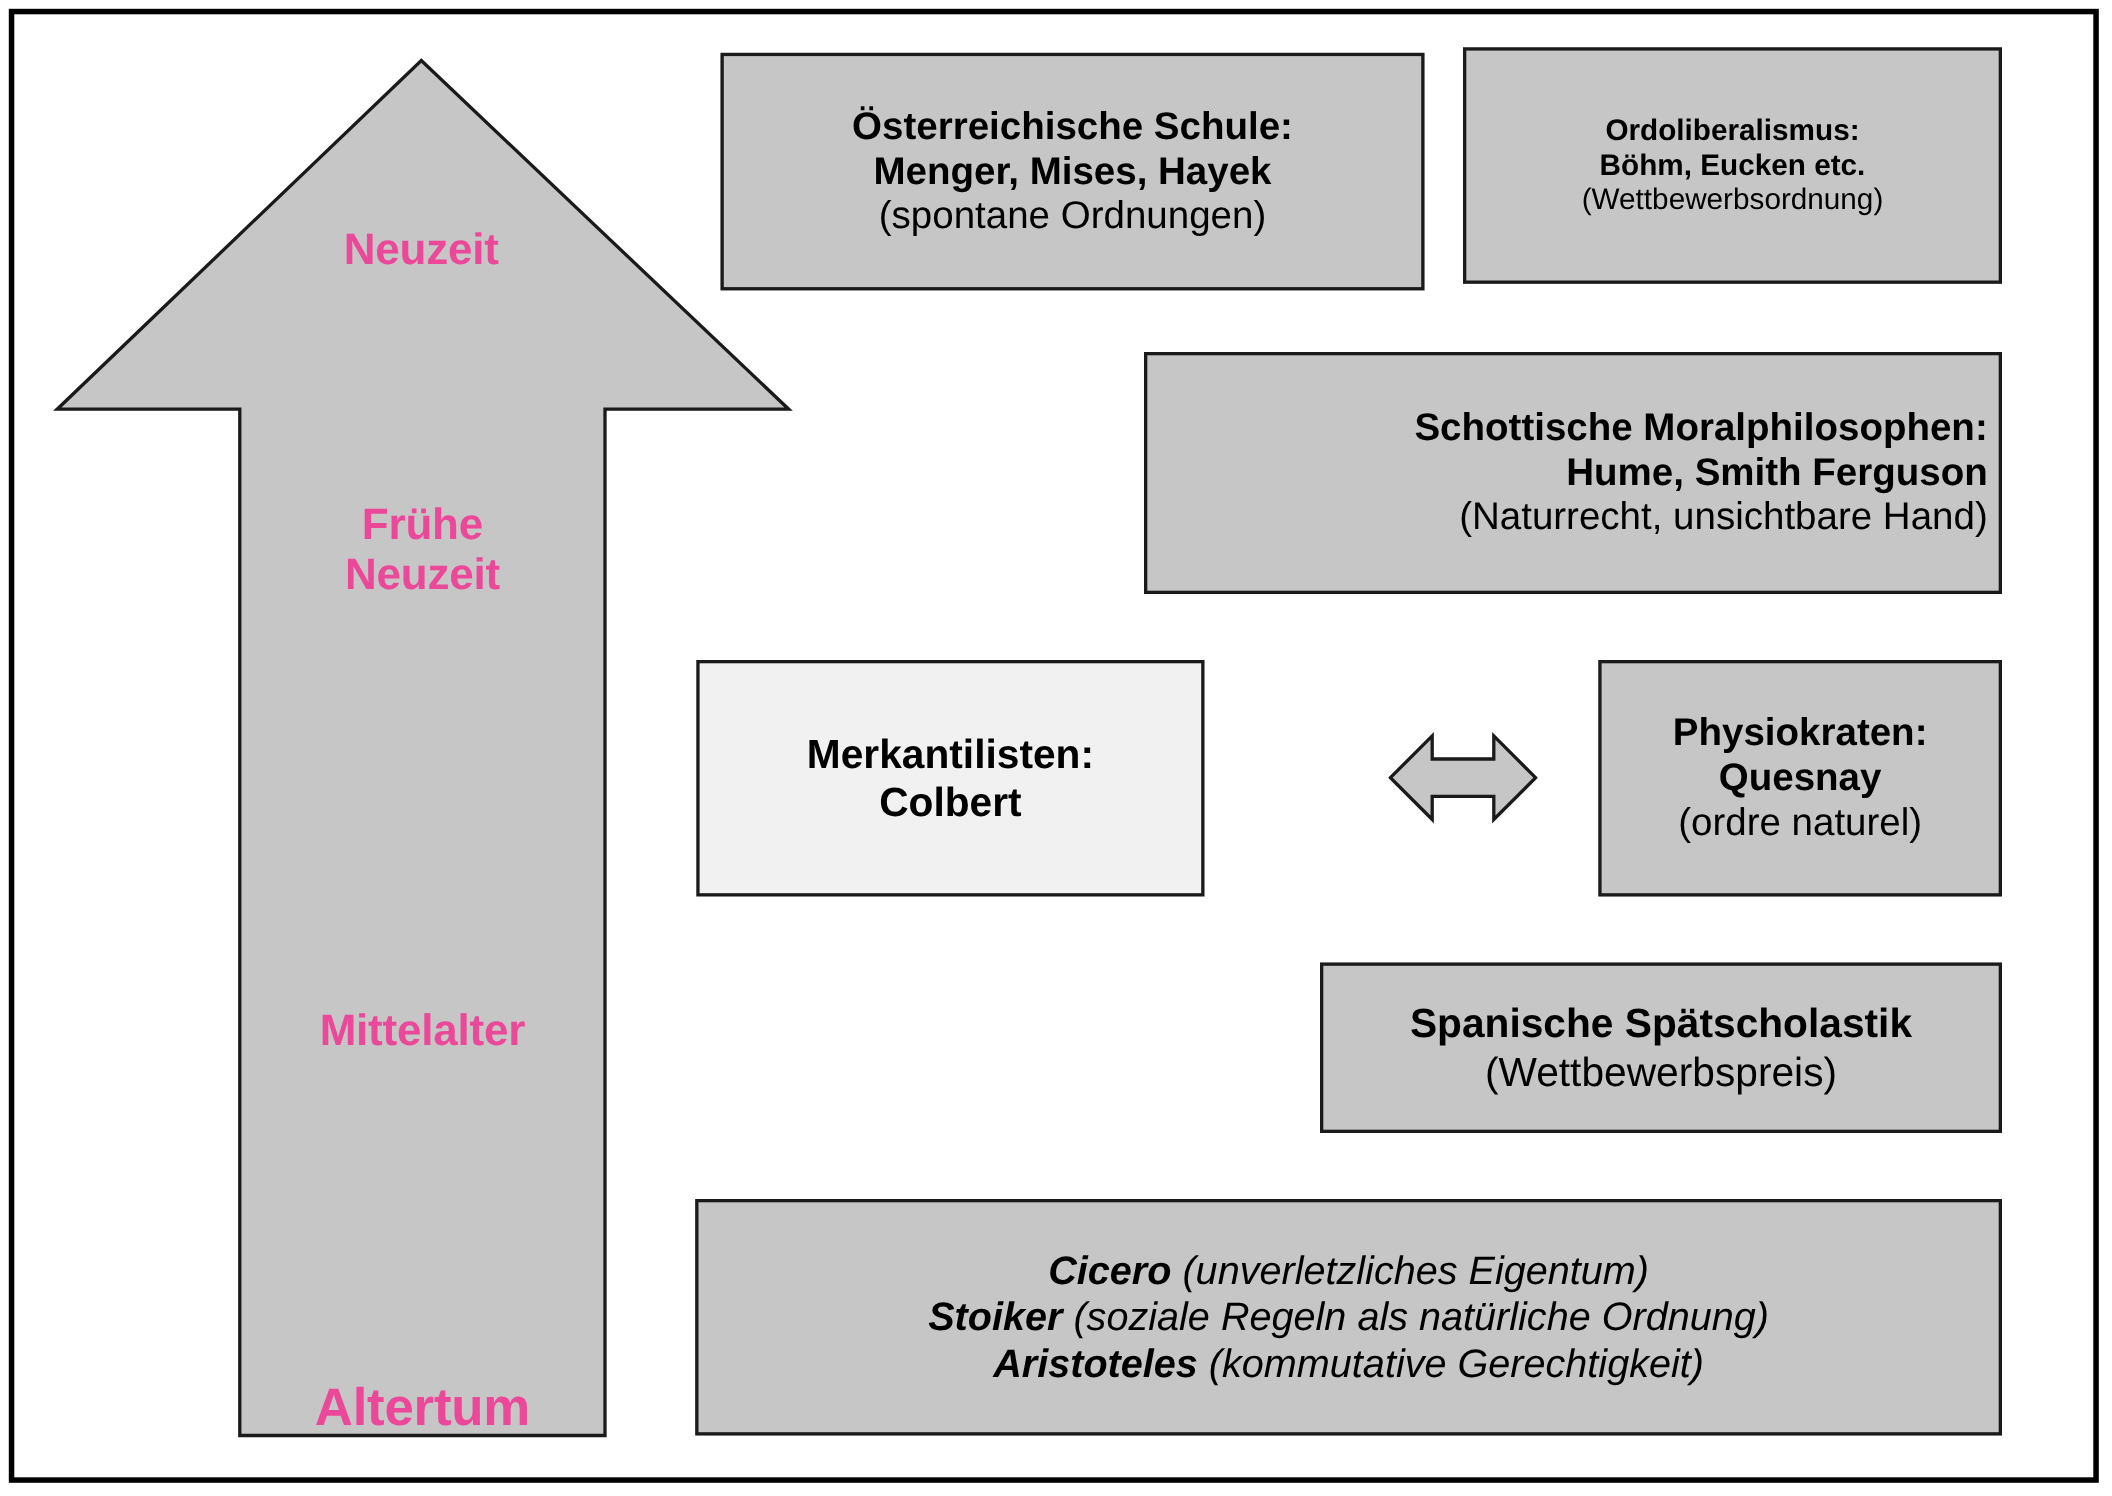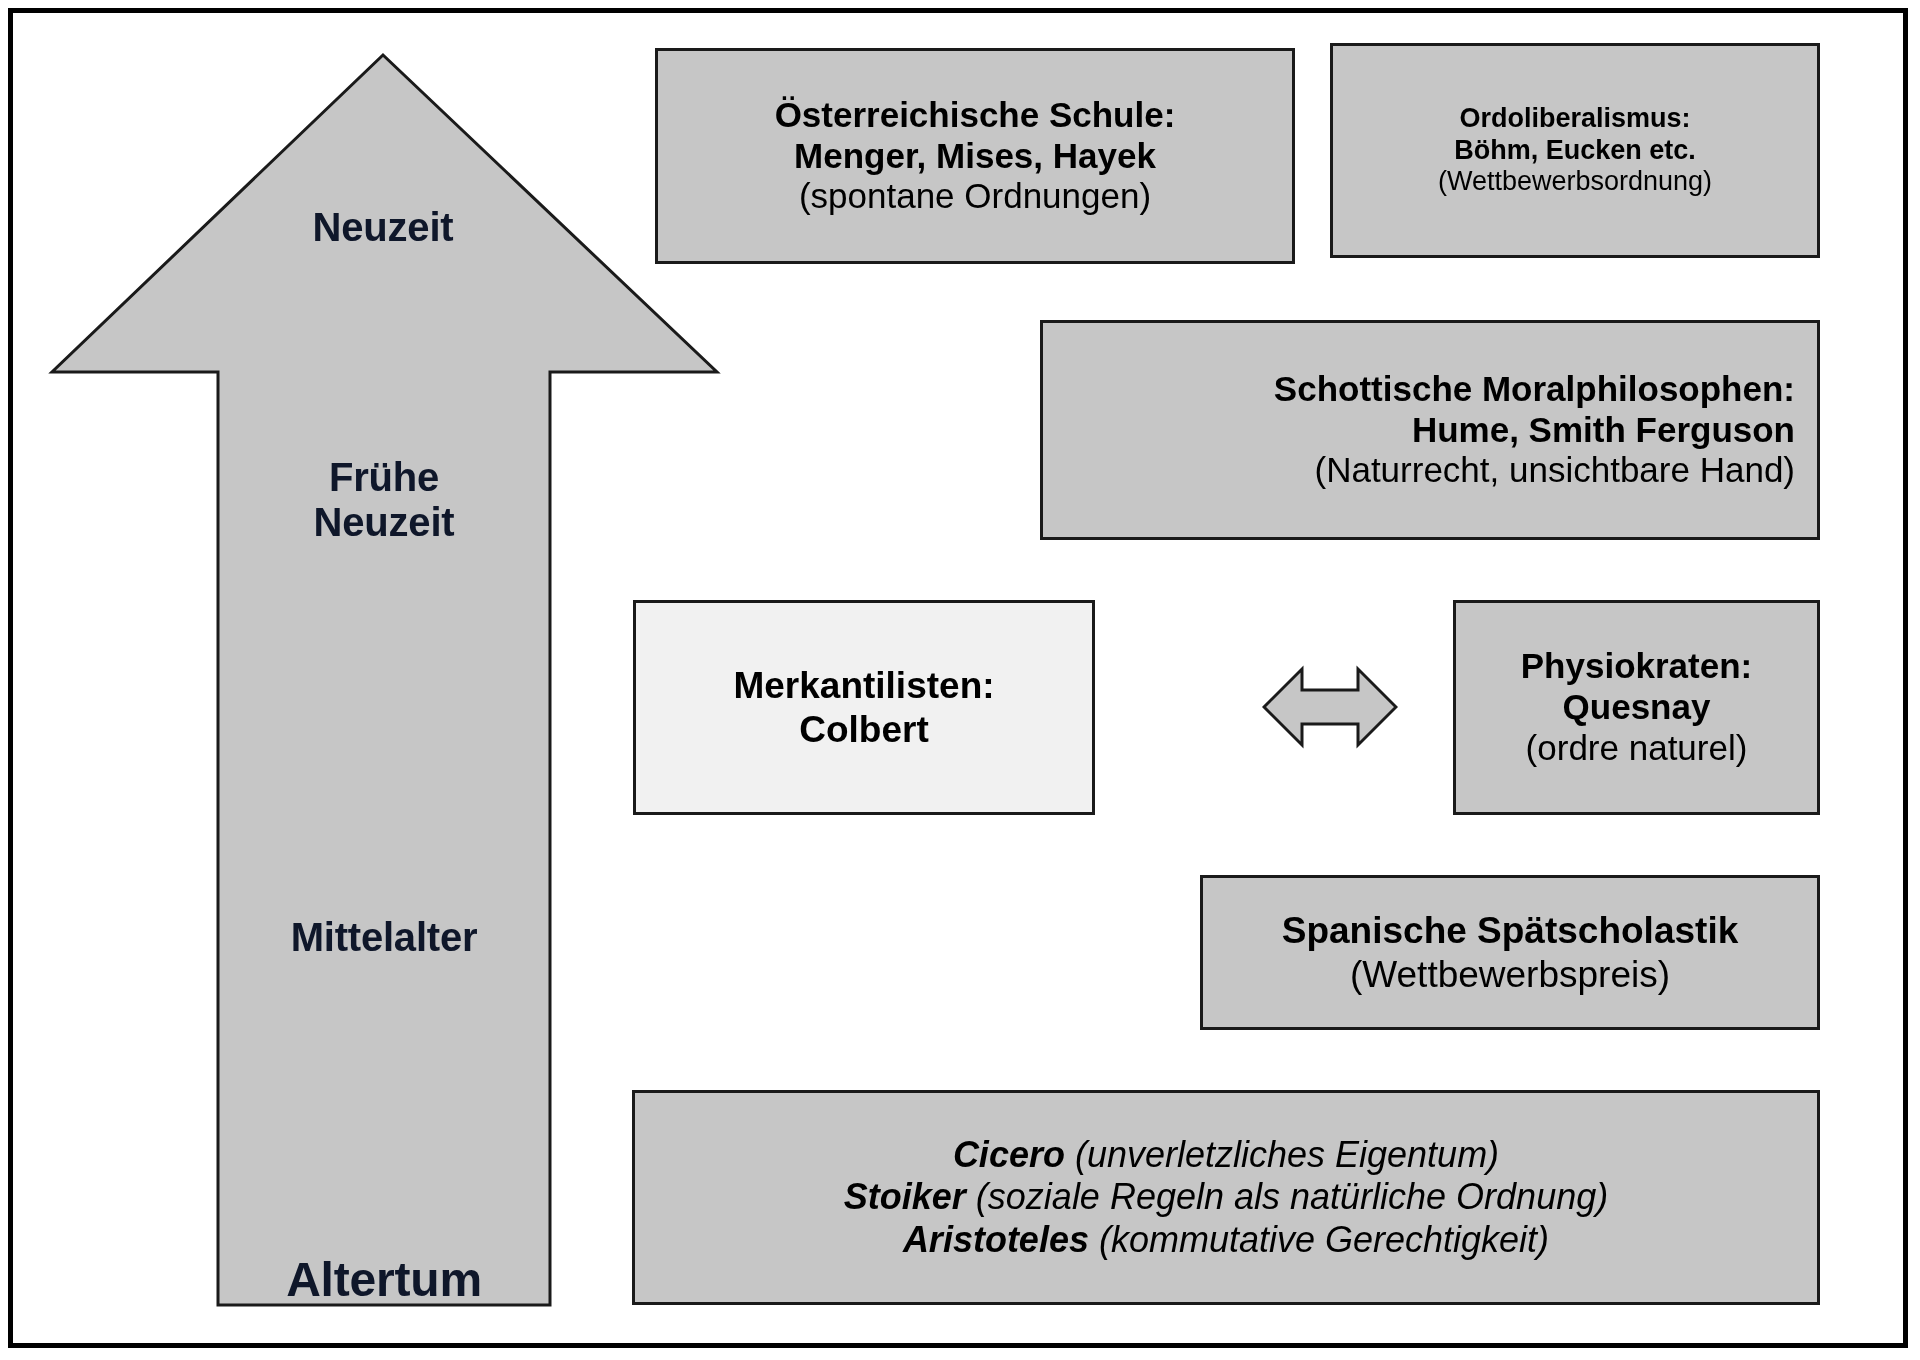--- a/index.html
+++ b/index.html
@@ -40,39 +40,39 @@
     width: 1920px;
     height: 1360px;
     pointer-events: none;
   }
 
   
   .era-label {
     position: absolute;
     text-align: center;
     font-weight: bold;
-    color: #0f172a;
+    color: #ec4899;
     line-height: 1.12;
     letter-spacing: -0.2px;
     white-space: pre-line;
   }
 
   
   .box {
     position: absolute;
     box-sizing: border-box;
     border: 3px solid #1a1a1a;
     background: #c6c6c6;
     display: flex;
     flex-direction: column;
     align-items: center;
     justify-content: center;
     text-align: center;
     line-height: 1.17;
-    padding: 4px 22px;
+    padding: 4px 10px;
   }
   .box .bold   { font-weight: bold; }
   .box .normal { font-weight: normal; }
   .box.light   { background: #f1f1f1; }
 
   .mixed-line { white-space: nowrap; }
   .mixed-line .bold { font-weight: bold; }
 
   
   .dbl-arrow {

